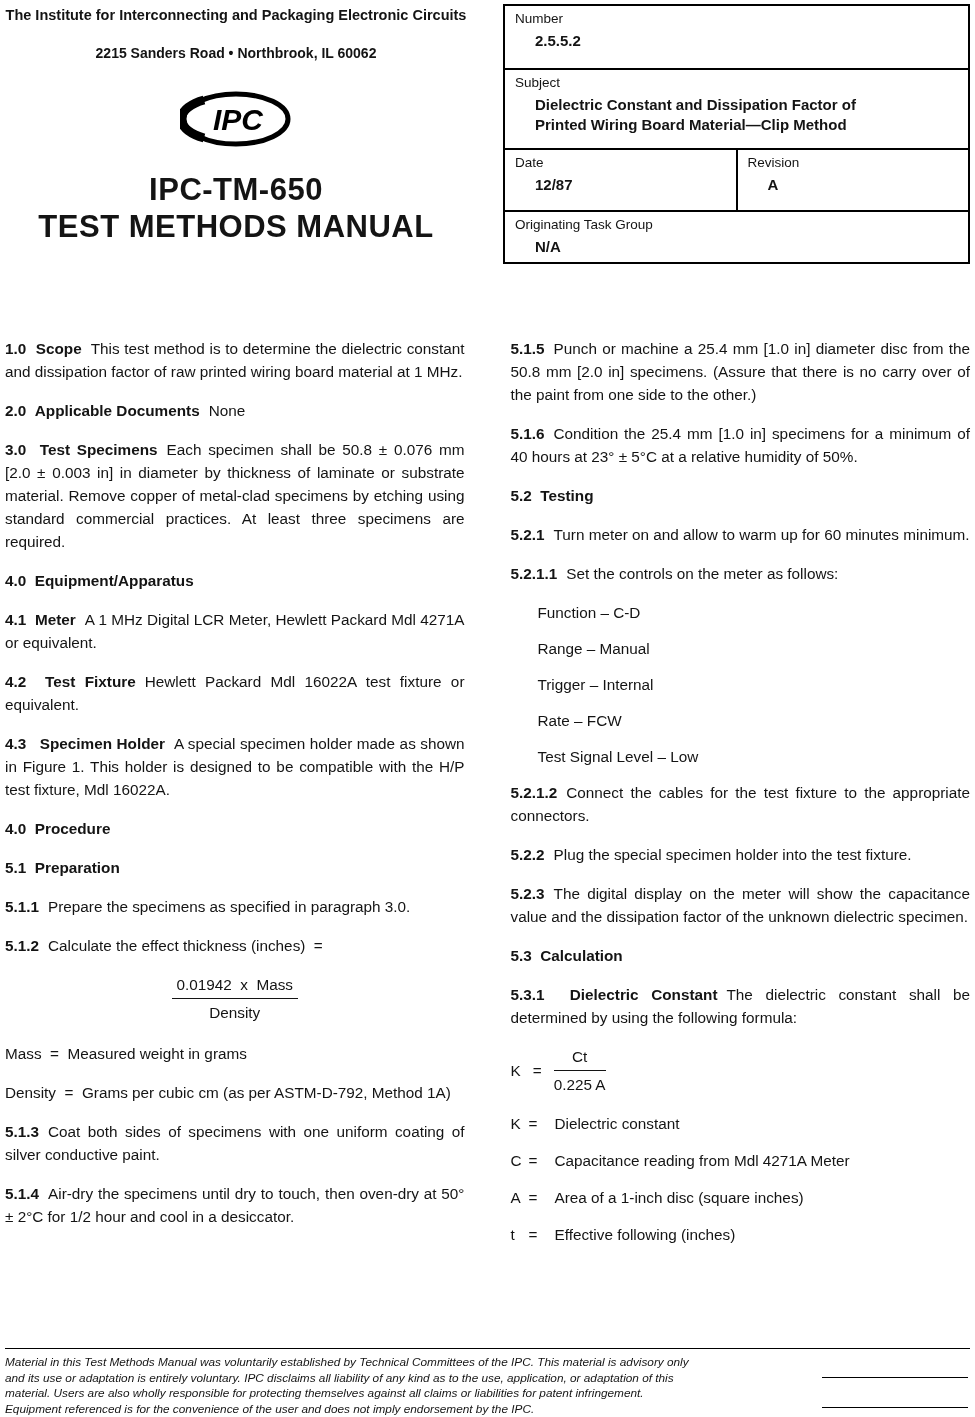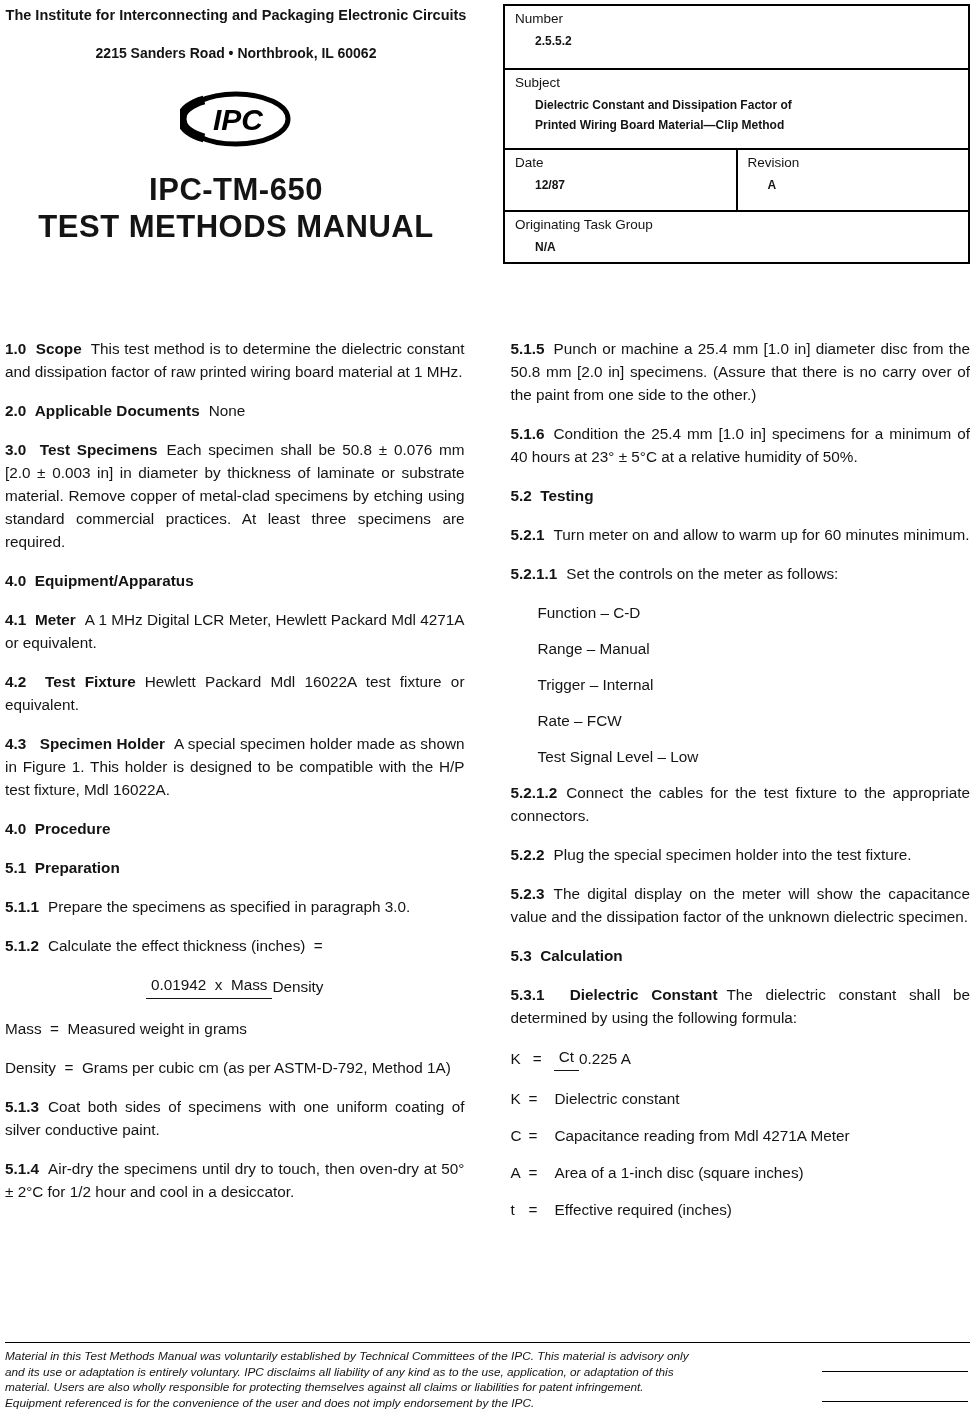--- a/index.html
+++ b/index.html
@@ -1,49 +1,49 @@
 <!DOCTYPE html>
 <html><head>
 <meta charset="utf-8">
 <style>
   * { margin:0; padding:0; box-sizing:border-box; }
   html,body { background:#ffffff; }
   .page {
     width:975px; height:1417px; background:#ffffff; color:#141414;
     font-family:"Liberation Sans", sans-serif;
-    padding:4px 5px 6px 5px;
+    padding:4px 5px 0 5px;
     display:flex; flex-direction:column; position:relative; overflow:hidden;
   }
   
   .header { display:flex; justify-content:space-between; align-items:flex-start; }
   .header-left { width:462px; text-align:center; padding-top:2px; }
   .inst1 { font-weight:bold; font-size:14.5px; line-height:18px; }
   .inst2 { font-weight:bold; font-size:14px; line-height:18px; margin-top:20px; }
   .logo-wrap { margin-top:28px; }
   .title1 { font-size:31px; font-weight:bold; margin-top:20px; letter-spacing:.5px; }
   .title2 { font-size:31px; font-weight:bold; margin-top:1px; letter-spacing:.5px; }
   
   .info-table { width:467px; border-collapse:collapse; table-layout:fixed; }
   .info-table td { border:2.4px solid #000; padding:5px 10px 4px 10px; vertical-align:top; }
   .lbl { font-size:13.5px; }
-  .val { font-weight:bold; font-size:12px; margin:5px 0 0 20px; line-height:20px; }
+  .val { font-weight:bold; font-size:15px; margin:5px 0 0 20px; line-height:20px; }
   .cell-number { height:64px; }
   .cell-subject { height:80px; }
   .cell-date, .cell-rev { height:62px; }
   .cell-task { height:52px;margin-top:40px; }
   .cell-date { width:52%; }
   
   .columns { display:flex; gap:46px; margin-top:38px; }
   .col { flex:1; text-align:justify; font-size:15.3px; line-height:23px;margin-top:35px; }
   .para { margin-bottom:16px; }
   .para b.lead { margin-right:9px; }
   .indent-list .para { margin-left:27px; margin-bottom:13px; }
   
   .formula-center { margin:4px auto 18px auto; width:fit-content; text-align:center; }
-  .frac { display:inline-flex; flex-direction:row; text-align:center; vertical-align:middle; }
+  .frac { display:inline-flex; flex-direction:column; text-align:center; vertical-align:middle; }
   .fnum { border-bottom:1.6px solid #141414; padding:0 5px 2px 5px; }
   .fden { padding-top:2px; }
   .formula-inline { display:flex; align-items:center; gap:12px; margin:2px 0 16px 0; }
   .defrow { display:flex; margin-bottom:14px; }
   .defrow .sym { width:18px; }
   .defrow .eq  { width:26px; }
   
   .footer { margin-top:auto; border-top:1.6px solid #000; padding-top:6px; position:relative; }
   .footer-text { font-size:11.8px; font-style:italic; line-height:15.5px; width:700px; }
   .sig-line { position:absolute; right:2px; width:146px; border-top:1.4px solid #000; }
@@ -171,21 +171,21 @@
             <span>Capacitance reading from Mdl 4271A Meter</span>
           </div>
         <div class="defrow">
             <span class="sym">A</span>
             <span class="eq">=</span>
             <span>Area of a 1-inch disc (square inches)</span>
           </div>
         <div class="defrow">
             <span class="sym">t</span>
             <span class="eq">=</span>
-            <span>Effective required (inches)</span>
+            <span>Effective following (inches)</span>
           </div>
       </div>
     </div>
   </div>
 
   <div class="footer">
     <div class="footer-text">
       <div>Material in this Test Methods Manual was voluntarily established by Technical Committees of the IPC. This material is advisory only</div>
       <div>and its use or adaptation is entirely voluntary. IPC disclaims all liability of any kind as to the use, application, or adaptation of this</div>
       <div>material. Users are also wholly responsible for protecting themselves against all claims or liabilities for patent infringement.</div>

